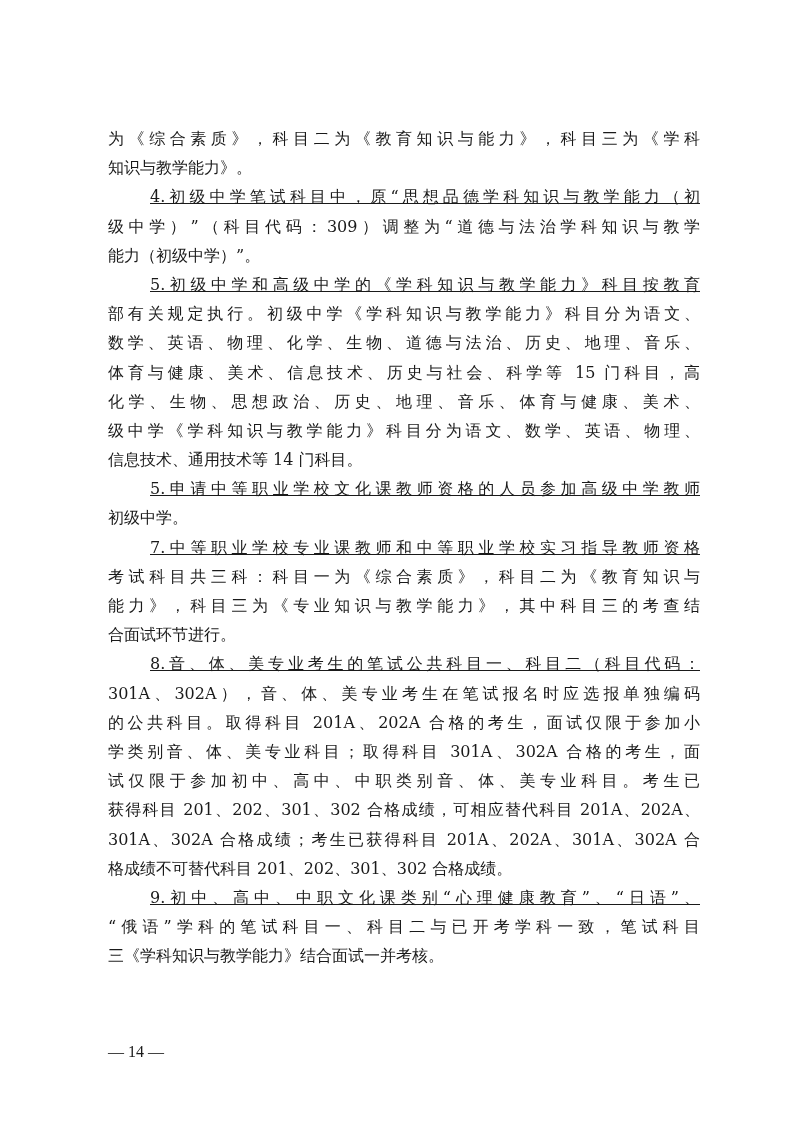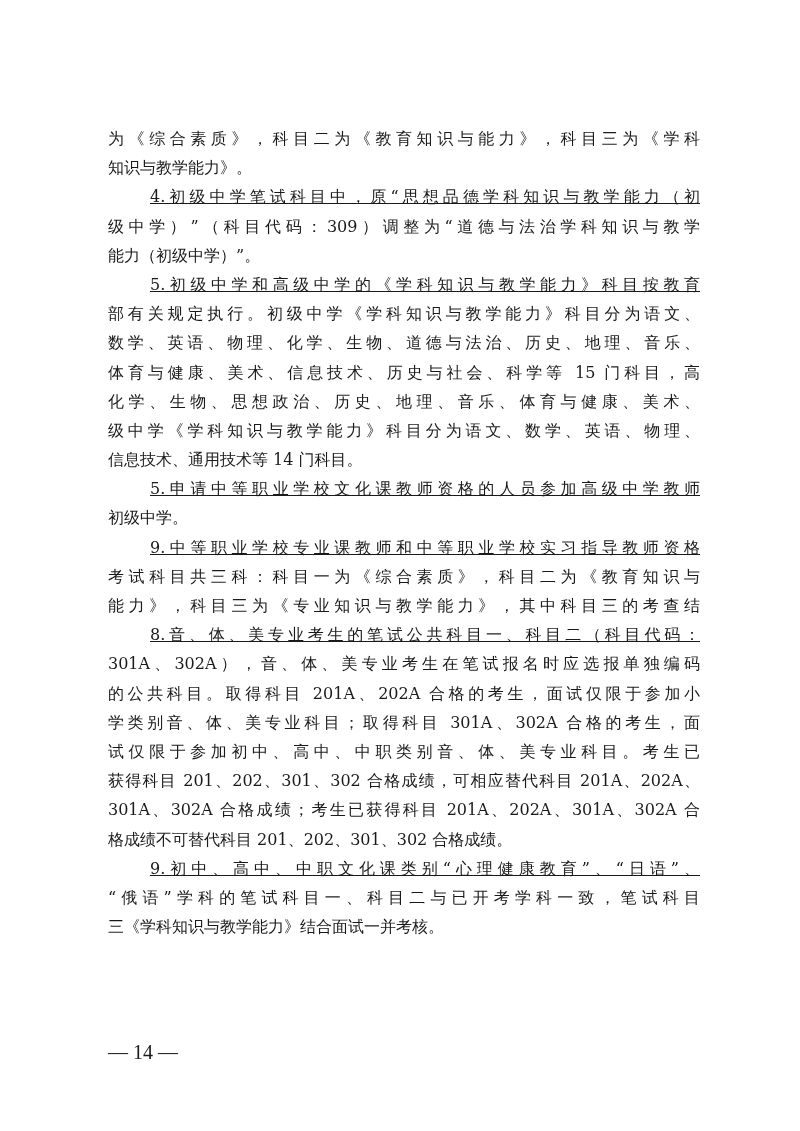--- a/index.html
+++ b/index.html
@@ -34,21 +34,21 @@
       text-align-last: left;
     }
     .line.indent {
       padding-left: 42px;
       text-decoration: underline;
     }
     .page-number {
       position: absolute;
       left: 108px;
       top: 1040px;
-      font-size: 20px;
+      font-size: 16px;
       line-height: 24px;
       color: #1a1a1a;
       font-family: "Liberation Serif", "DejaVu Serif", serif;
     }
   </style>
 </head>
 <body>
 
 <div class="page">
 
@@ -72,23 +72,24 @@
     <div class="line">级中学《学科知识与教学能力》科目分为语文、数学、英语、物理、</div>
     <div class="line last">信息技术、通用技术等 14 门科目。</div>
   </div>
 
   <div>
     <div class="line indent">5.申请中等职业学校文化课教师资格的人员参加高级中学教师</div>
     <div class="line last">初级中学。</div>
   </div>
 
   <div>
-    <div class="line indent">9.中等职业学校专业课教师和中等职业学校实习指导教师资格</div>
+    <div class="line indent">7.中等职业学校专业课教师和中等职业学校实习指导教师资格</div>
     <div class="line">考试科目共三科：科目一为《综合素质》，科目二为《教育知识与</div>
     <div class="line">能力》，科目三为《专业知识与教学能力》，其中科目三的考查结</div>
+    <div class="line last">合面试环节进行。</div>
   </div>
 
   <div>
     <div class="line indent">8.音、体、美专业考生的笔试公共科目一、科目二（科目代码：</div>
     <div class="line">301A、302A），音、体、美专业考生在笔试报名时应选报单独编码</div>
     <div class="line">的公共科目。取得科目 201A、202A 合格的考生，面试仅限于参加小</div>
     <div class="line">学类别音、体、美专业科目；取得科目 301A、302A 合格的考生，面</div>
     <div class="line">试仅限于参加初中、高中、中职类别音、体、美专业科目。考生已</div>
     <div class="line">获得科目 201、202、301、302 合格成绩，可相应替代科目 201A、202A、</div>
     <div class="line">301A、302A 合格成绩；考生已获得科目 201A、202A、301A、302A 合</div>

